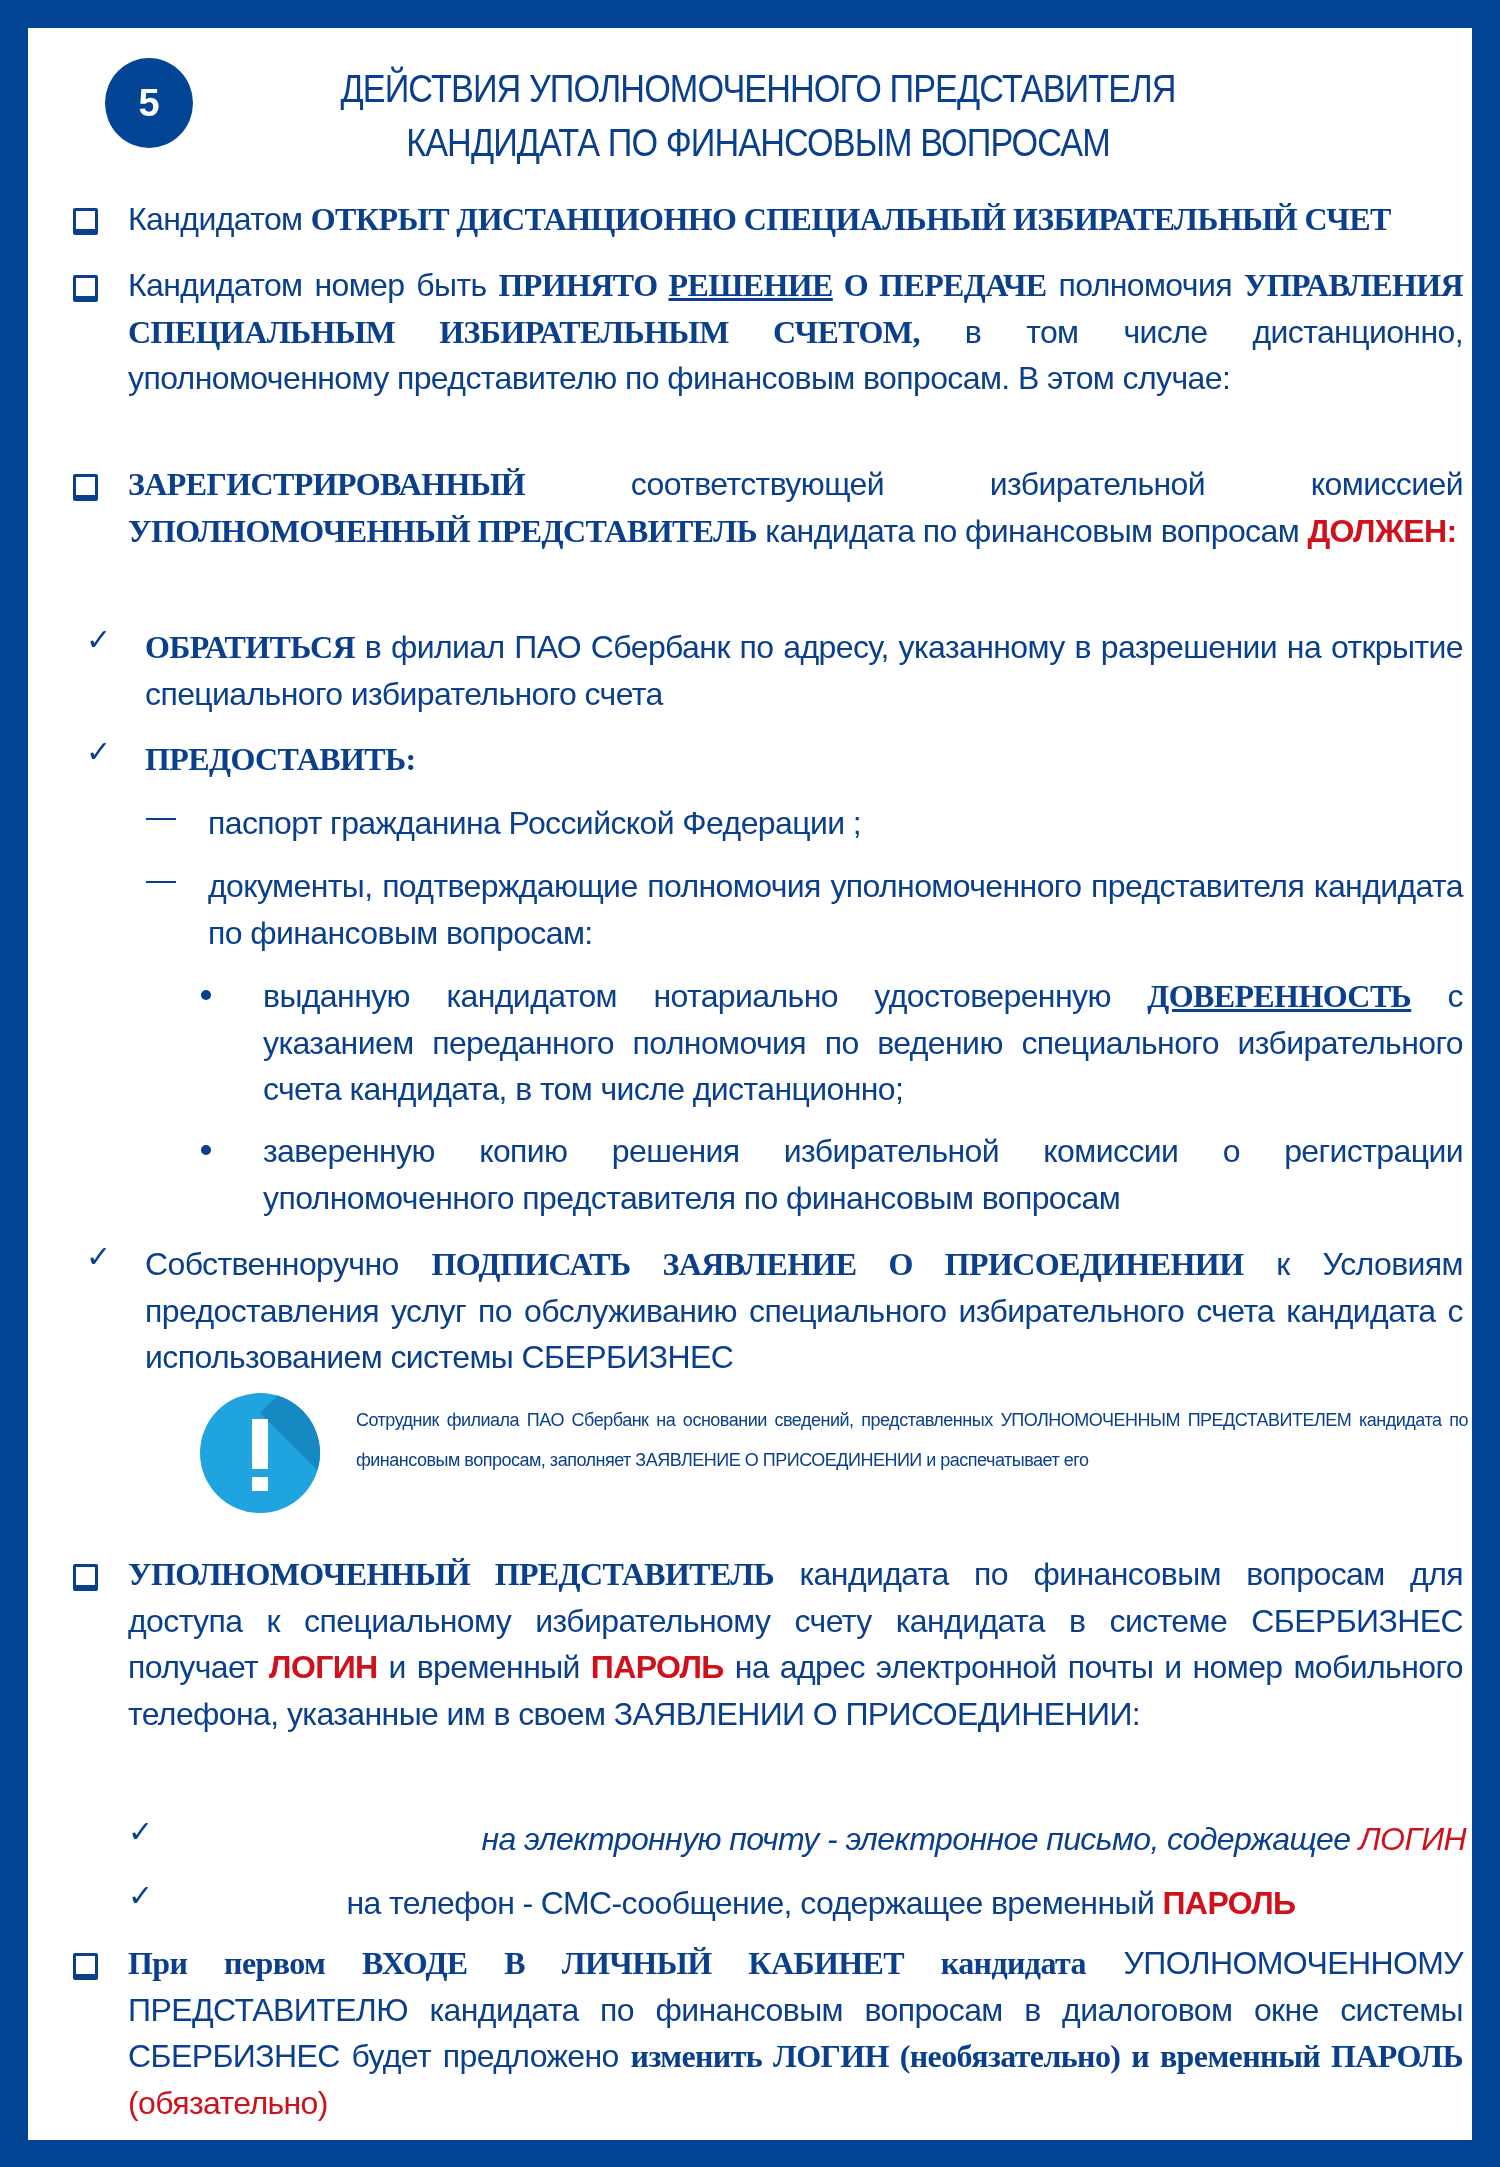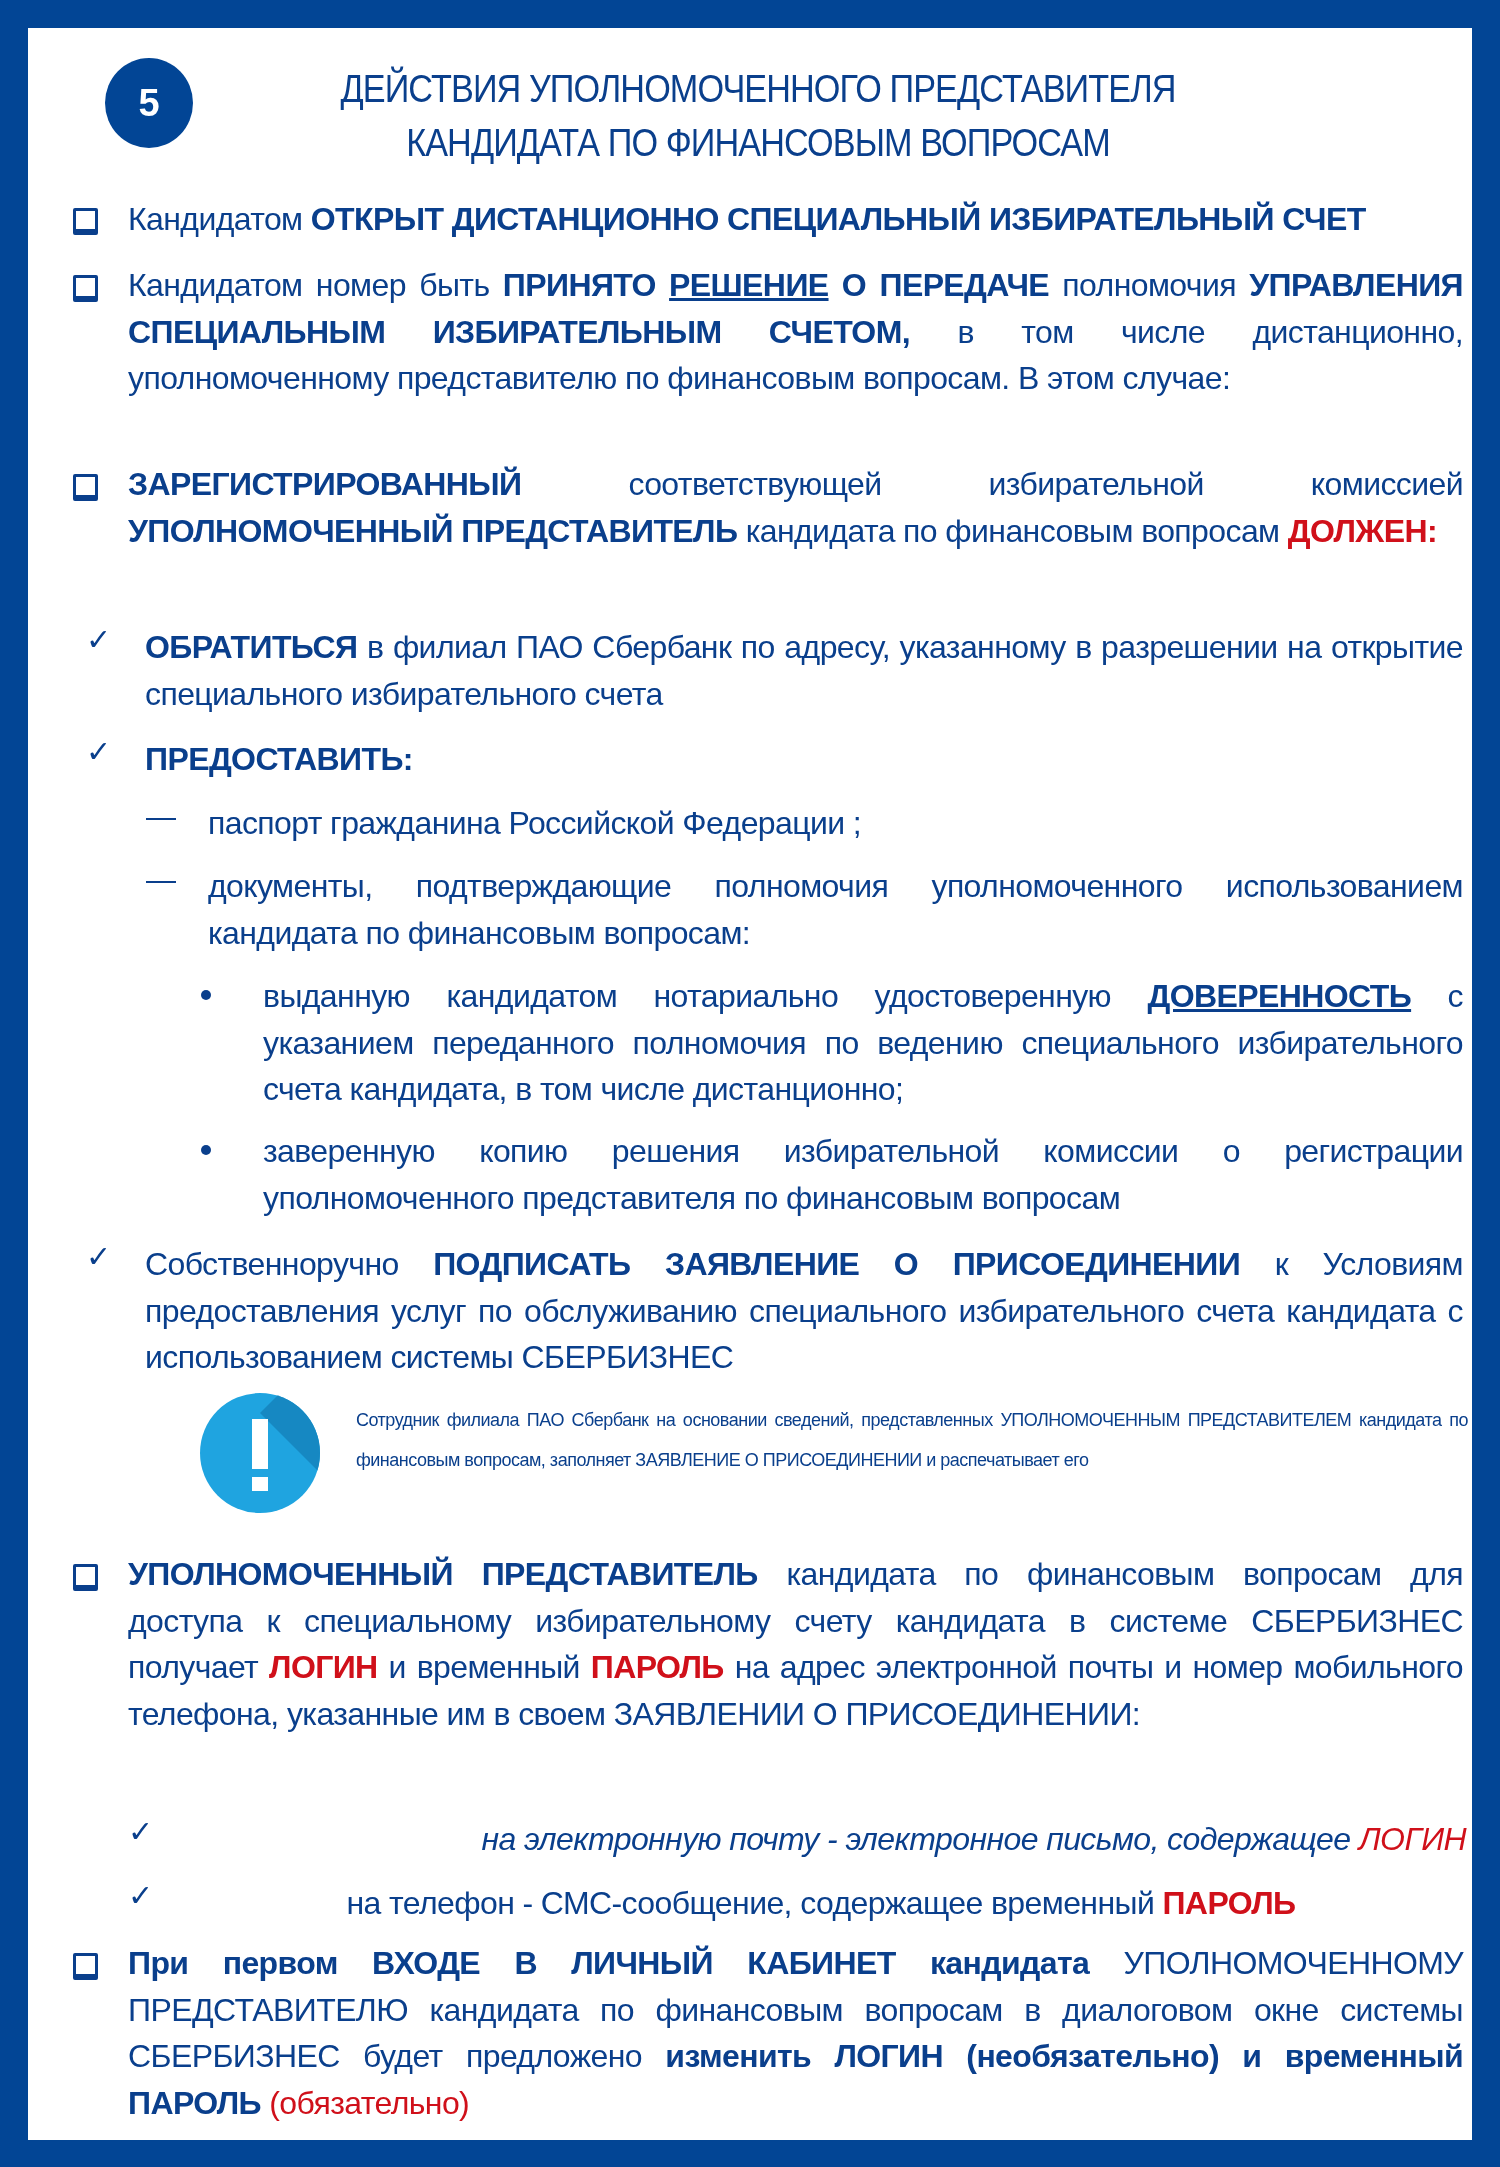--- a/index.html
+++ b/index.html
@@ -19,21 +19,21 @@
   }
   .title {
     position: absolute; left: 170px; top: 34px; width: 1120px; text-align: center;
     font-size: 38px; line-height: 54px; color: #0a3f8c; letter-spacing: -1px;
     transform: scaleX(0.9); transform-origin: center;
   }
   .para {
     position: absolute; font-size: 32px; line-height: 46.5px; text-align: justify;
     letter-spacing: -0.6px; color: #0a3f8c;
   }
-  .b { font-weight: bold; }
+  .b { font-weight: bold; font-family: Liberation Serif, serif; }
   .u { text-decoration: underline; }
   .red { color: #d0101a; }
   .redb { color: #d0101a; font-weight: bold; }
   .sq {
     position: absolute; width: 19px; height: 18px; border: 3px solid #0a3f8c;
     border-bottom-width: 6px; border-radius: 2px;
   }
   .check { position: absolute; font-size: 30px; color: #0a3f8c; }
   .dash { position: absolute; font-size: 30px; color: #0a3f8c; }
   .dot { position: absolute; width: 10px; height: 10px; border-radius: 50%; background: #0a3f8c; }
@@ -90,21 +90,21 @@
     <span class="b">ПРЕДОСТАВИТЬ:</span>
   </div>
 
   <div class="dash" style="left:118px; top:772px;">—</div>
   <div class="para" style="left:180px; top:772px; width:1255px;">
     <span>паспорт гражданина Российской Федерации ;</span>
   </div>
 
   <div class="dash" style="left:118px; top:835px;">—</div>
   <div class="para" style="left:180px; top:835px; width:1255px;">
-    <span>документы, подтверждающие полномочия уполномоченного использованием кандидата по финансовым вопросам:</span>
+    <span>документы, подтверждающие полномочия уполномоченного представителя кандидата по финансовым вопросам:</span>
   </div>
 
   <div class="dot" style="left:173px; top:962px;"></div>
   <div class="para" style="left:235px; top:945px; width:1200px;">
     <span>выданную кандидатом нотариально удостоверенную </span><span class="b u">ДОВЕРЕННОСТЬ</span><span> с указанием переданного полномочия по ведению специального избирательного счета кандидата, в том числе дистанционно;</span>
   </div>
 
   <div class="dot" style="left:173px; top:1117px;"></div>
   <div class="para" style="left:235px; top:1100px; width:1200px;">
     <span>заверенную копию решения избирательной комиссии о регистрации уполномоченного представителя по финансовым вопросам</span>

